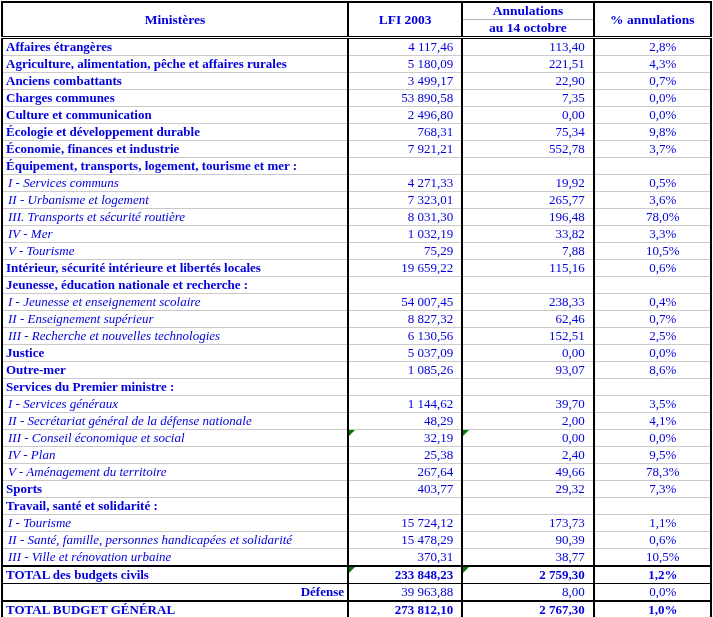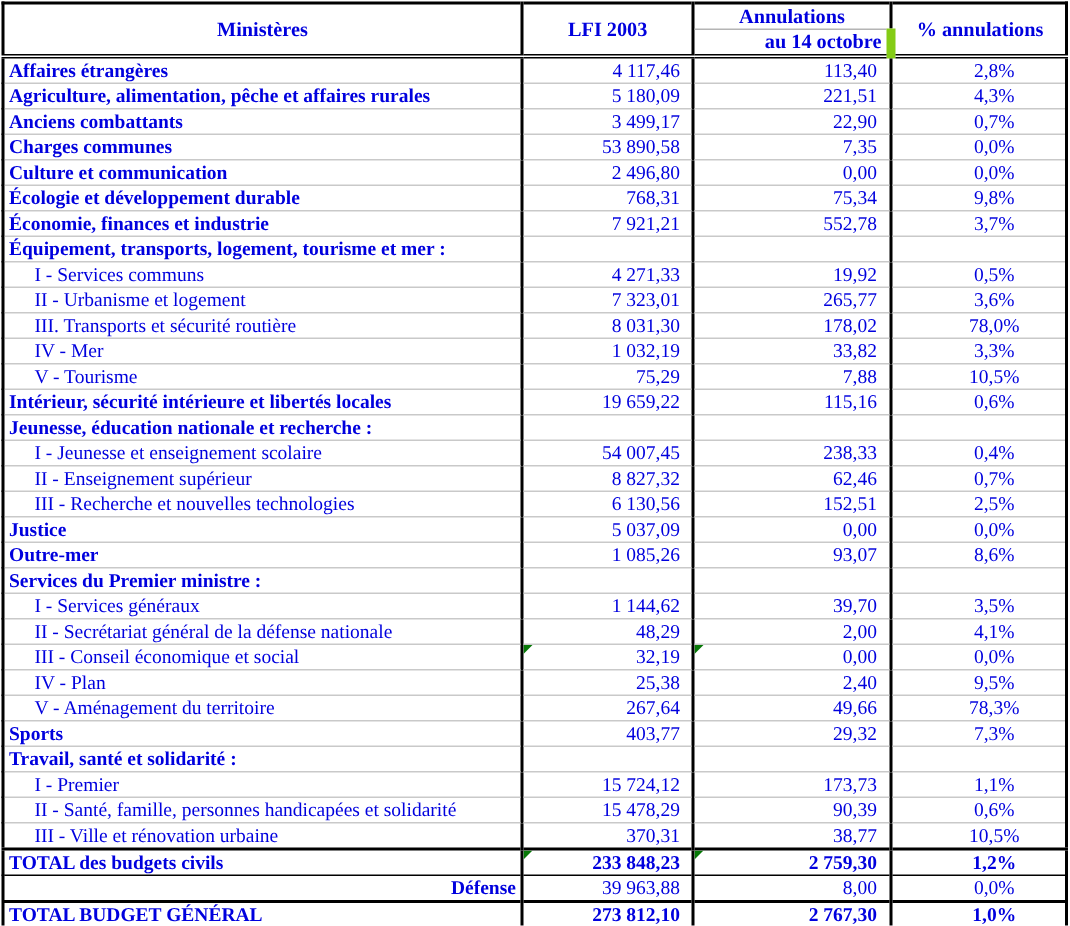--- a/index.html
+++ b/index.html
@@ -14,29 +14,29 @@
     font-size:13px;
   }
   col.c-min{width:345px;} col.c-lfi{width:114px;} col.c-ann{width:131px;} col.c-pct{width:117px;}
   th,td{
     padding:0 3px; height:16px; line-height:16px;
     overflow:hidden; white-space:nowrap;
     font-weight:normal;
   }
   
   thead th + th, tbody td + td, tfoot td + td{border-left:2px solid #000;}
-  th.hdr-ann-bottom{border-left:2px solid #000; border-right:6px solid #84cc16;text-align:right;}
+  th.hdr-ann-bottom{border-left:2px solid #000; border-right:2px solid #84cc16;}
   
   thead th{font-weight:bold; text-align:center; font-size:13.5px;}
   th.hdr-ann-top{border-bottom:1px solid #b4b4b4;margin-left:40px;}
   
   tbody td{border-bottom:1px solid #c9c9c9;}
   tbody tr:first-child td{border-top:3px double #000;}
   tr.main td.label{font-weight:bold;}
-  tr.sub td.label{padding-left:20px;}
+  tr.sub td.label{padding-left:5px;font-style:italic;}
   td.label{text-align:left;}
   td.num{text-align:right; padding-right:8px;}
   td.pct{text-align:center;padding-left:24px;}
   
   tfoot tr:first-child td{border-top:2px solid #000;margin-left:32px;}
   tfoot tr:nth-child(2) td{border-top:1px solid #000;}
   tfoot tr:nth-child(3) td{border-top:2px solid #000;}
   tr.total td{font-weight:bold;}
   tr.defense td.label{font-weight:bold;text-align:right;}
   
@@ -124,21 +124,21 @@
       </tr>
       <tr class="sub">
         <td class="label">II - Urbanisme et logement</td>
         <td class="num">7 323,01</td>
         <td class="num">265,77</td>
         <td class="pct">3,6%</td>
       </tr>
       <tr class="sub">
         <td class="label">III. Transports et sécurité routière</td>
         <td class="num">8 031,30</td>
-        <td class="num">178,02</td>
+        <td class="num">196,48</td>
         <td class="pct">78,0%</td>
       </tr>
       <tr class="sub">
         <td class="label">IV - Mer</td>
         <td class="num">1 032,19</td>
         <td class="num">33,82</td>
         <td class="pct">3,3%</td>
       </tr>
       <tr class="sub">
         <td class="label">V - Tourisme</td>
@@ -230,21 +230,21 @@
         <td class="num">29,32</td>
         <td class="pct">7,3%</td>
       </tr>
       <tr class="main">
         <td class="label">Travail, santé et solidarité :</td>
         <td class="num"></td>
         <td class="num"></td>
         <td class="pct"></td>
       </tr>
       <tr class="sub">
-        <td class="label">I - Premier</td>
+        <td class="label">I - Tourisme</td>
         <td class="num">15 724,12</td>
         <td class="num">173,73</td>
         <td class="pct">1,1%</td>
       </tr>
       <tr class="sub">
         <td class="label">II - Santé, famille, personnes handicapées et solidarité</td>
         <td class="num">15 478,29</td>
         <td class="num">90,39</td>
         <td class="pct">0,6%</td>
       </tr>

